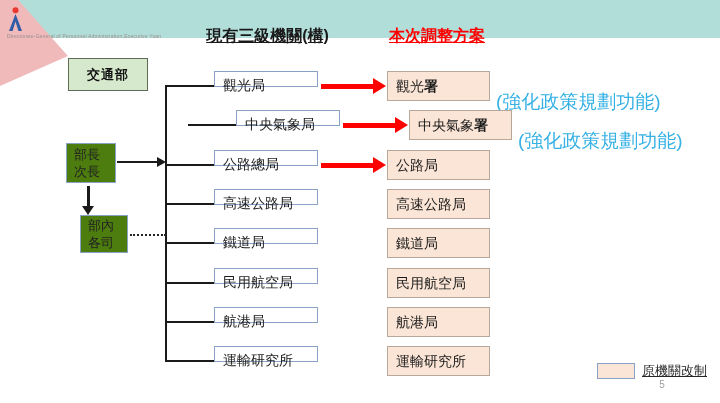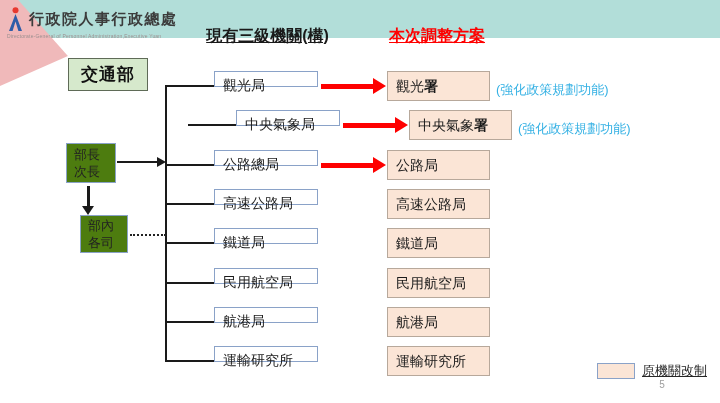--- a/index.html
+++ b/index.html
@@ -16,21 +16,21 @@
   .logo-row{display:flex;align-items:flex-start;}
   .logo-icon{width:17px;height:25px;margin-top:2px;}
   .logo-title{font-size:15px;font-weight:bold;color:#3c3c3c;letter-spacing:1.5px;margin-left:5px;margin-top:5px;}
   .logo-sub{font-size:5px;color:#9b8f8f;margin-top:1px;letter-spacing:0.2px;}
   .col-header{position:absolute;top:26px;font-size:16px;font-weight:bold;text-decoration:underline;color:#1a1a1a;}
   .col-header.existing{left:205px;width:125px;text-align:center;}
   .col-header.adjust{left:389px;color:var(--red);}
   .ministry-box{
     position:absolute;left:68px;top:58px;width:80px;height:33px;background:var(--green);
     border:1px solid #5f6b57;box-sizing:border-box;display:flex;align-items:center;justify-content:center;
-    font-size:17px;font-weight:bold;color:#111;letter-spacing:1px;
+    font-size:13px;font-weight:bold;color:#111;letter-spacing:1px;
   }
   .small-box{
     position:absolute;background:#4d7c0f;border:1.5px solid #8aa2c8;box-sizing:border-box;
     font-size:13px;color:#222;line-height:17px;display:flex;flex-direction:column;justify-content:center;padding-left:7px;
   }
   #minister-box{left:66px;top:143px;width:50px;height:40px;}
   #internal-box{left:80px;top:215px;width:48px;height:38px;}
   .trunk{position:absolute;left:165px;top:85px;width:2px;height:277px;background:#1a1a1a;}
   .h-arrow-shaft{position:absolute;left:117px;top:161px;width:41px;height:2px;background:#1a1a1a;}
   .h-arrow-head{position:absolute;left:157px;top:157px;width:0;height:0;
@@ -44,40 +44,39 @@
   .lbox{position:absolute;left:214px;top:0;width:104px;height:16px;background:#fff;
     border:1.5px solid #8aa2c8;box-sizing:border-box;font-size:14px;color:#1a1a1a;
     line-height:27px;padding-left:8px;}
   .rbox{position:absolute;left:387px;top:0;width:103px;height:30px;background:var(--peach);
     border:1px solid #b7a89b;box-sizing:border-box;font-size:14px;color:#1a1a1a;
     line-height:28px;padding-left:8px;}
   .rbox b{font-weight:bold;}
   .red-shaft{position:absolute;left:321px;top:13px;width:53px;height:5px;background:var(--red);}
   .red-head{position:absolute;left:373px;top:7px;width:0;height:0;
     border-left:13px solid var(--red);border-top:8px solid transparent;border-bottom:8px solid transparent;}
-  .note{position:absolute;left:496px;top:4px;font-size:13px;color:var(--cyan);line-height:30px;white-space:nowrap;}
+  .note{position:absolute;left:496px;top:16px;font-size:19px;color:var(--cyan);line-height:30px;white-space:nowrap;}
   .legend{position:absolute;left:597px;top:362px;display:flex;align-items:center;}
   .legend-swatch{width:38px;height:16px;background:var(--peach);border:1.5px solid #8aa2c8;box-sizing:border-box;}
   .legend-label{margin-left:7px;font-size:13px;color:#262626;text-decoration:underline;}
   .page-number{position:absolute;left:650px;top:379px;width:24px;text-align:center;font-size:10px;color:#9e9e9e;}
 </style>
 </head>
 <body>
 
 <div class="slide" style="--teal: #b2ded9; --pink: #f0b9ba; --green: #d6e9cc; --peach: #fbe5d6; --red: #fe0000; --cyan: #35b1e4;">
   <div class="teal-band"></div>
   <div class="pink-triangle"></div>
 
   <div class="logo">
     <div class="logo-row">
       <svg class="logo-icon" viewBox="0 0 17 25">
         <circle cx="8.5" cy="3.2" r="3" fill="#e8382f"></circle>
         <path d="M8.5 7 L2 24 L5.6 24 L8.5 14.5 L11.4 24 L15 24 Z" fill="#2f5da8"></path>
       </svg>
-      <span class="logo-title">行政院人事行政總處</span>
     </div>
     <div class="logo-sub">Directorate-General of Personnel Administration,Executive Yuan</div>
   </div>
 
   <div class="col-header existing">現有三級機關(構)</div>
   <div class="col-header adjust">本次調整方案</div>
 
   <div class="ministry-box">交通部</div>
 
   <div class="small-box" id="minister-box">

